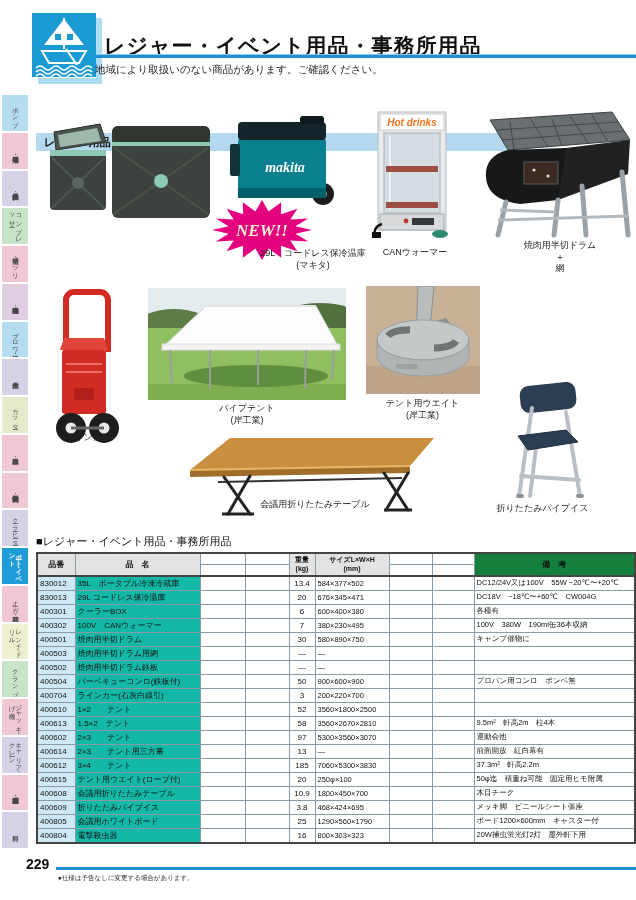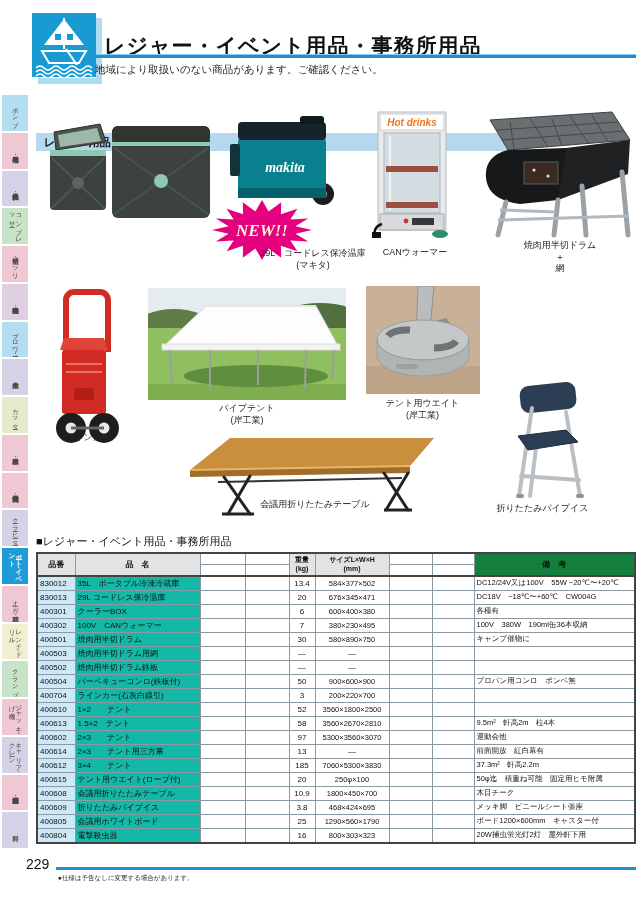--- a/index.html
+++ b/index.html
@@ -40,25 +40,25 @@
   .cat-table th{background:#e3e3e3;font-weight:bold;height:10px;font-size:8px;}
   .cat-table thead{border-bottom:2px solid #444;}
   th.h-weight,th.h-size{font-size:7px;line-height:1.15;}
   th.h-weight span,th.h-size span{display:block;}
   th.h-remarks{background:#15803d;}
   th.h-empty{background:#fff;}
   .cat-table td{height:13px;}
   .c-code{background:#cfe8f6;}
   .c-name{background:#14b8a6;}
   .c-weight{text-align:center;}
-  .c-size{text-align:center;font-size:7.5px;}
+  .c-size{font-size:7.5px;}
   .c-remarks{white-space:normal;line-height:1.15;font-size:7.5px;}
 
   
-  .page-number{position:absolute;left:26px;top:856px;font-size:14px;font-weight:normal;}
+  .page-number{position:absolute;left:26px;top:856px;font-size:14px;font-weight:bold;}
   .footer-rule{position:absolute;left:56px;right:0;top:867px;height:3px;background:#1f8dd1;}
   .footnote{position:absolute;left:58px;top:874px;font-size:6.5px;color:#222;}
 </style>
 </head>
 <body>
 
 <div class="page">
 
   <div class="sidebar" id="sidebar-tabs">
       <div class="vtab" style="background: rgb(181, 221, 240);">

